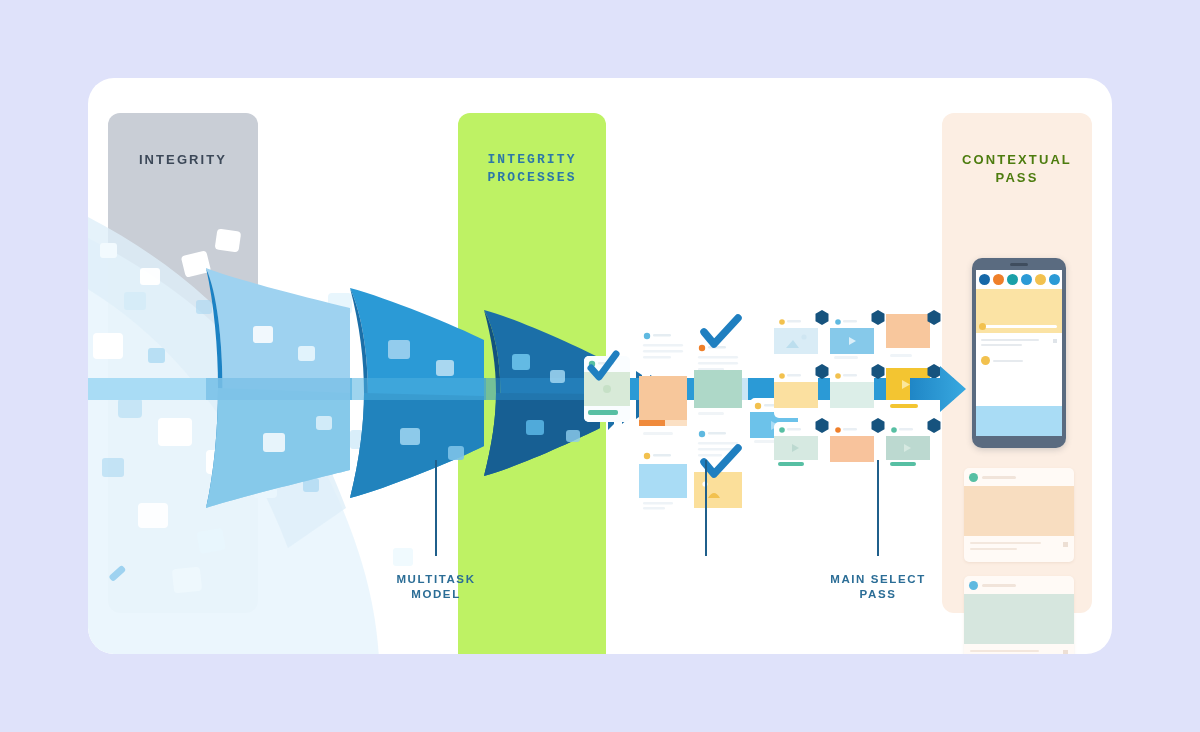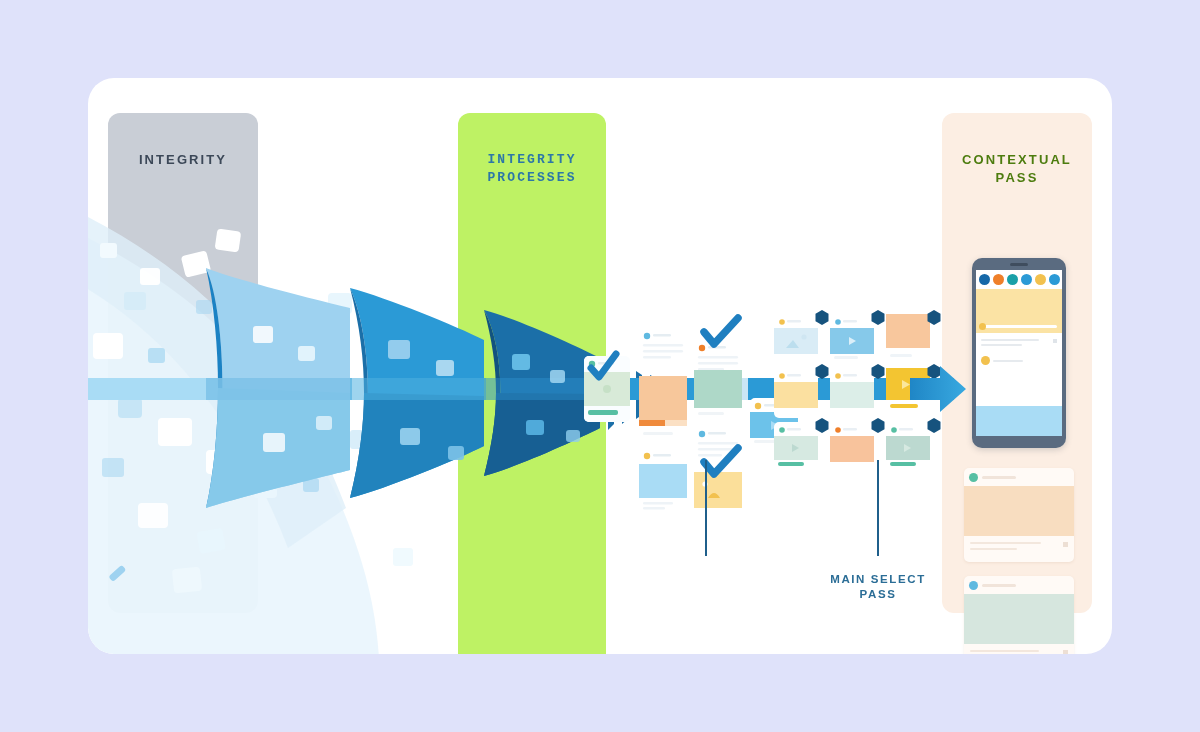--- a/index.html
+++ b/index.html
@@ -378,20 +378,25 @@
           </g>
         </g>
 
         <g>
           <path d="M822 300 L 852 300 L 852 288 L 878 311 L 852 334 L 852 322 L 822 322 Z" fill="url(#gArrow)"></path>
         </g>
 
       </g>
     </svg>
 
+    <div class="callout" id="callout-multitask">
+      <div class="tick"></div>
+      <div class="txt">MULTITASK
+MODEL</div>
+    </div>
     <div class="callout" id="callout-select">
       <div class="tick"></div>
     </div>
     <div class="callout" id="callout-scoring">
       <div class="tick"></div>
       <div class="txt">MAIN SELECT
 PASS</div>
     </div>
 
     <div id="phone">

